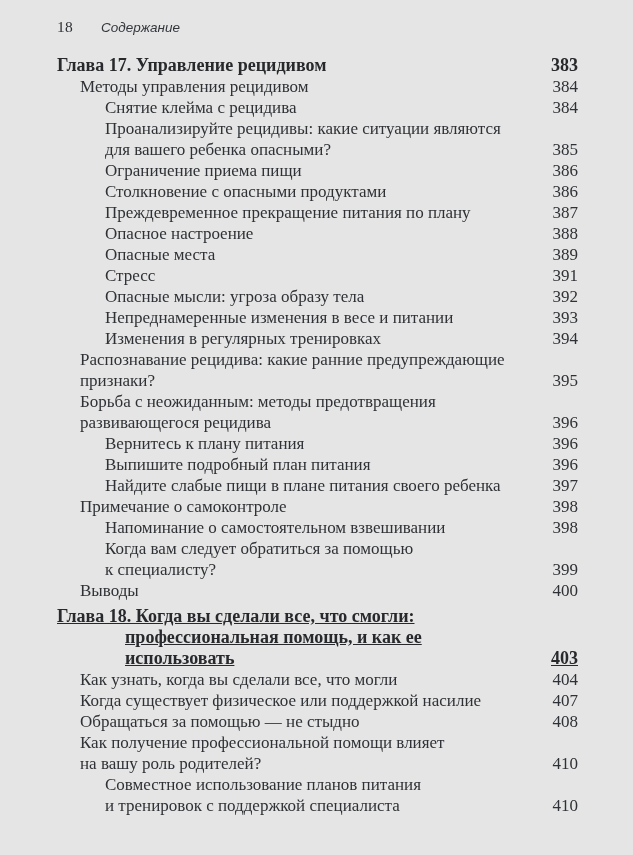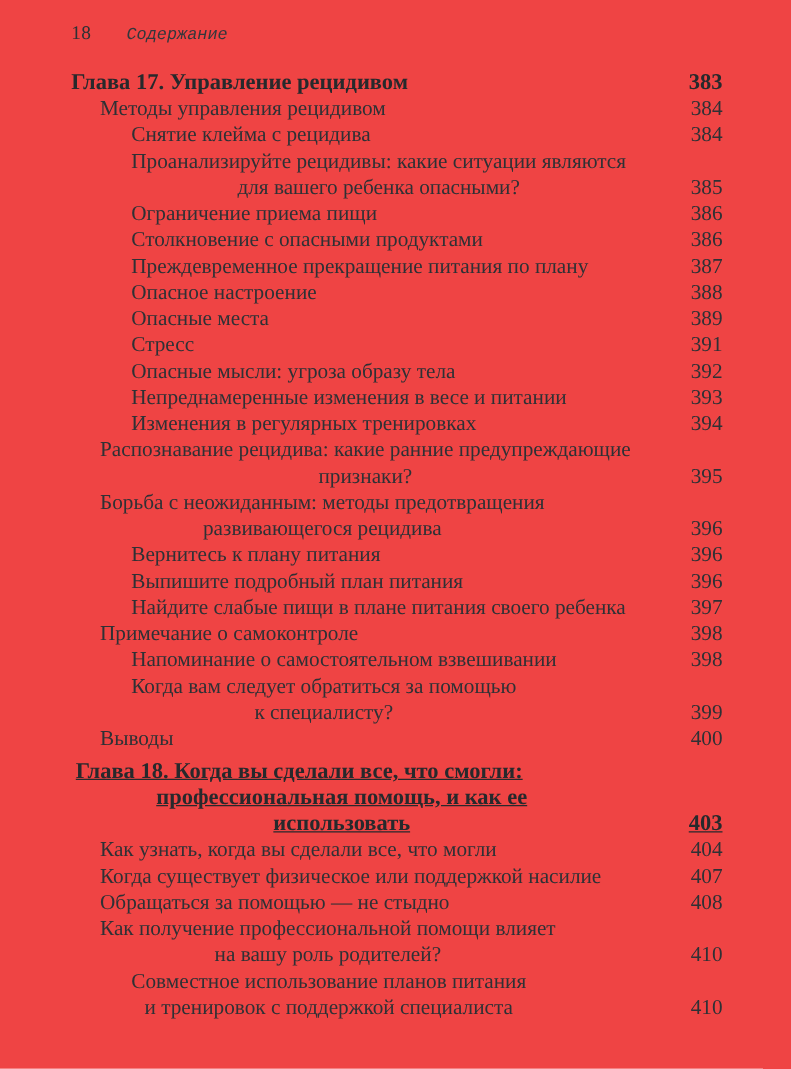--- a/index.html
+++ b/index.html
@@ -12,35 +12,34 @@
     height: 855px;
     overflow: hidden;
     font-family: "Liberation Serif", "DejaVu Serif", serif;
     color: #2e3135;
   }
   .book-page {
     box-sizing: border-box;
     width: 633px;
     height: 855px;
     padding: 18px 55px 0 57px;
-    background: #ef4444;
-    text-align: center;
+    background: #e5e5e5;
   }
   .running-header {
     display: flex;
     align-items: baseline;
     height: 20px;
   }
   .folio {
     font-size: 15.5px;
     letter-spacing: 0.3px;
   }
   .running-head-title {
     margin-left: 28px;
-    font-family: Liberation Mono, monospace;
+    font-family: Liberation Sans, sans-serif;
     font-style: italic;
     font-size: 13.5px;
     color: #33373c;
   }
   .toc {
     margin-top: 17px;
   }
   .entry {
     display: flex;
     align-items: flex-end;

